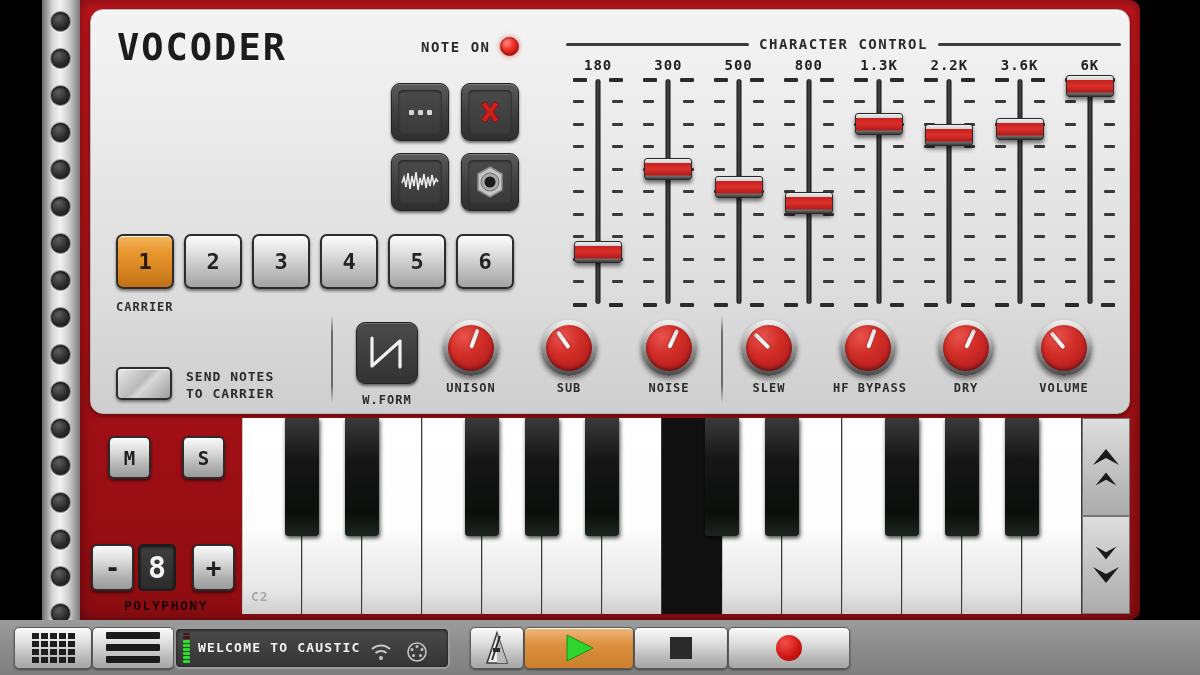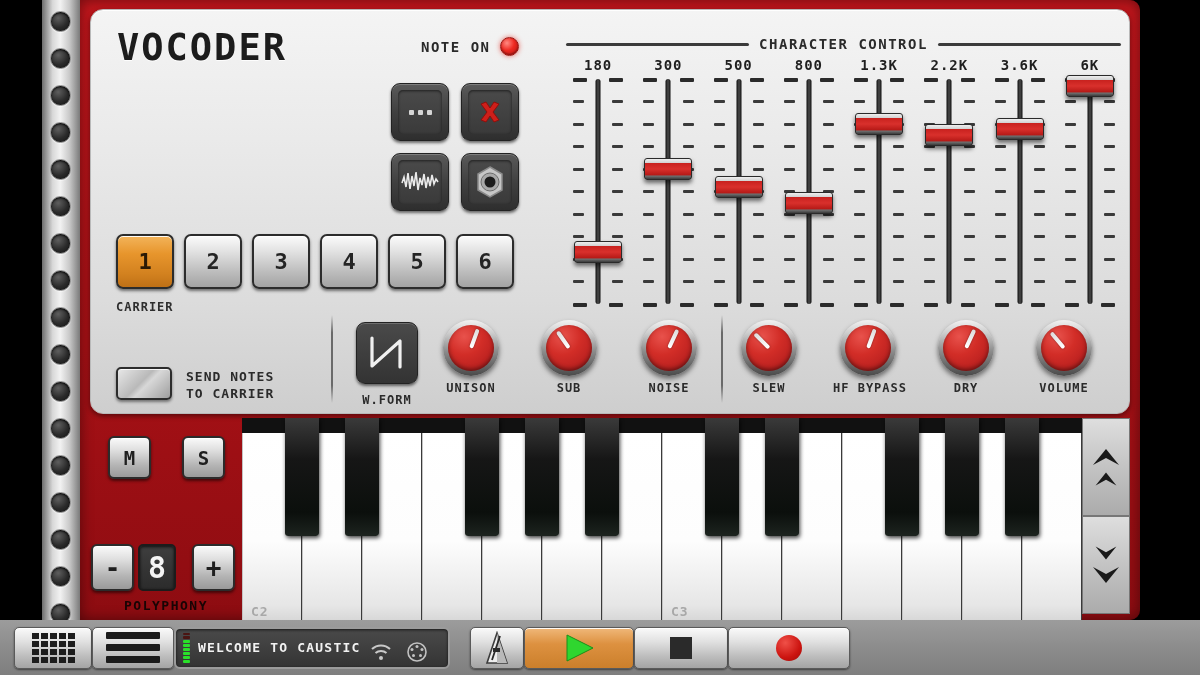--- a/index.html
+++ b/index.html
@@ -238,21 +238,21 @@
     font-size: 30px; color: #f4f4f4;
   }
   .poly-label {
     position: absolute; left: 0; top: 180px; width: 152px; text-align: center;
     font-family: "DejaVu Sans Mono", monospace; font-weight: bold;
     font-size: 13px; letter-spacing: 1.5px; color: #180404;
   }
 
   .keys { position: absolute; left: 152px; top: 0; width: 840px; height: 196px; background: #111; }
   .wkey {
-    position: absolute; top: 15px; height: 196px;
+    position: absolute; top: 0; height: 196px;
     background: linear-gradient(to bottom,#ffffff 0%,#fdfdfd 55%,#e6e6e6 88%,#cfcfcf 100%);
     border-right: 1px solid #3a3a3a; border-left: 1px solid #c3c3c3;
   }
   .bkey {
     position: absolute; top: 0; height: 118px; z-index: 5;
     background: linear-gradient(to bottom,#3a3a3a 0%,#161616 35%,#0b0f0c 80%,#1d241f 100%);
     border-radius: 0 0 3px 3px;
     box-shadow: 1px 2px 4px rgba(0,0,0,.75);
   }
   .key-name {
@@ -712,23 +712,20 @@
       <div class="keys" id="keys">
           <div class="wkey" style="left: 0px; width: 60px;">
             <span class="key-name">C2</span>
           </div>
           <div class="wkey" style="left: 60px; width: 60px;"></div>
           <div class="wkey" style="left: 120px; width: 60px;"></div>
           <div class="wkey" style="left: 180px; width: 60px;"></div>
           <div class="wkey" style="left: 240px; width: 60px;"></div>
           <div class="wkey" style="left: 300px; width: 60px;"></div>
           <div class="wkey" style="left: 360px; width: 60px;"></div>
-          <div class="wkey" style="left: 420px; width: 60px;">
-            <span class="key-name">C3</span>
-          </div>
           <div class="wkey" style="left: 480px; width: 60px;"></div>
           <div class="wkey" style="left: 540px; width: 60px;"></div>
           <div class="wkey" style="left: 600px; width: 60px;"></div>
           <div class="wkey" style="left: 660px; width: 60px;"></div>
           <div class="wkey" style="left: 720px; width: 60px;"></div>
           <div class="wkey" style="left: 780px; width: 60px;"></div>
           <div class="bkey" style="width: 34.8px; left: 42.6px;"></div>
           <div class="bkey" style="width: 34.8px; left: 102.6px;"></div>
           <div class="bkey" style="width: 34.8px; left: 222.6px;"></div>
           <div class="bkey" style="width: 34.8px; left: 282.6px;"></div>

